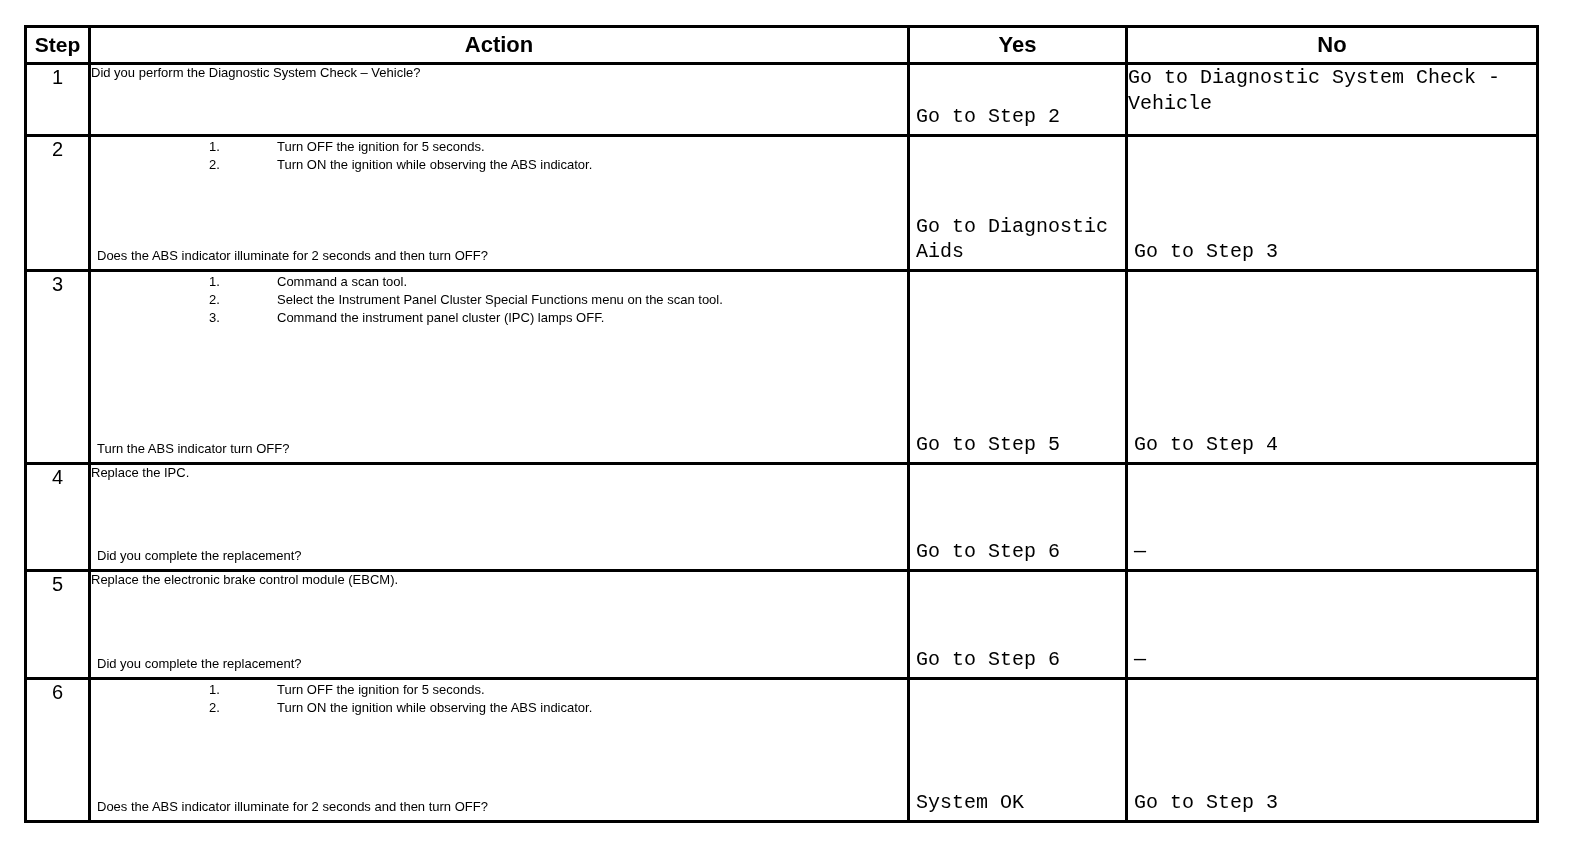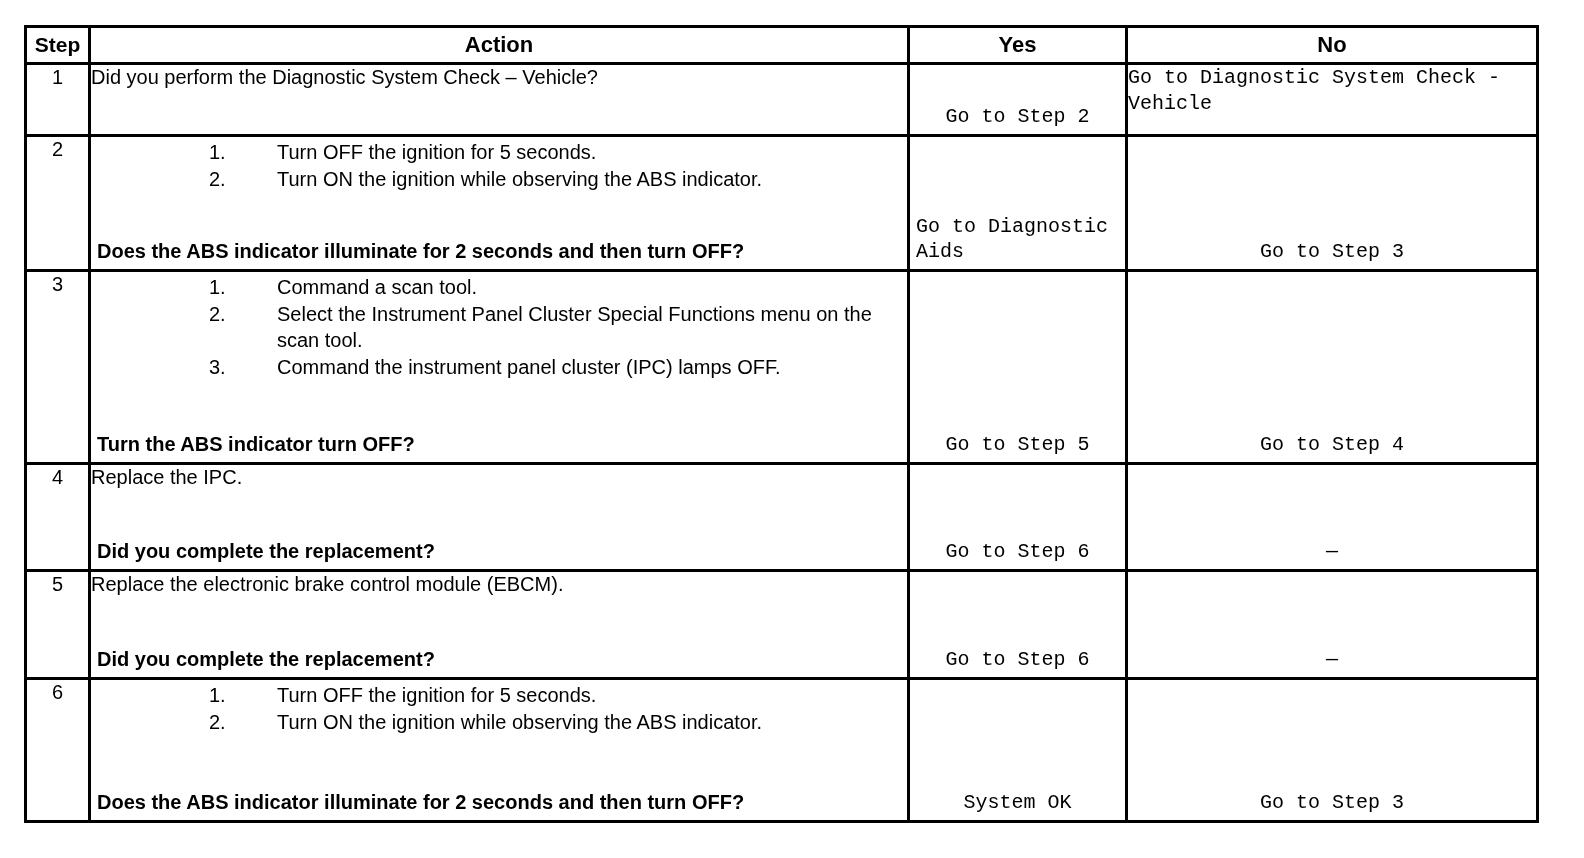--- a/index.html
+++ b/index.html
@@ -63,21 +63,21 @@
     text-align: center;
     vertical-align: middle;
     font-size: 20px;
     line-height: 1.2;
   }
 
   
   td.action-cell {
     position: relative;
     padding: 4px 6px 6px 6px;
-    font-size: 20px;
+    font-size: 13px;
     line-height: 1.28;
     text-align: left;
   }
   .act-lead {
     margin: 0;
     padding: 0;
   }
   ol.act-list {
     list-style: none;
     margin: 2px 0 0 0;
@@ -99,38 +99,37 @@
   .act-question {
     margin: 0;
     padding: 0;
   }
   
   td.action-cell .q-bottom {
     position: absolute;
     left: 6px;
     right: 6px;
     bottom: 4px;
-    font-weight: bold;
   }
 
   
   td.ans-cell {
     position: relative;
     font-size: 20px;
     line-height: 1.28;
     padding: 4px 6px 6px 6px;
   }
   td.ans-cell .ans-inner {
     position: absolute;
     left: 6px;
     right: 6px;
     bottom: 4px;
     font-family: Liberation Mono, monospace;
   }
-  .ta-center { text-align: center; }
+  .ta-center { text-align: left; }
   .ta-left   { text-align: left; }
 
   
   td.ans-cell.top-align .ans-inner {
     position: static;
     bottom: auto;
   }
 
   .dash { letter-spacing: 0; }
 </style>

